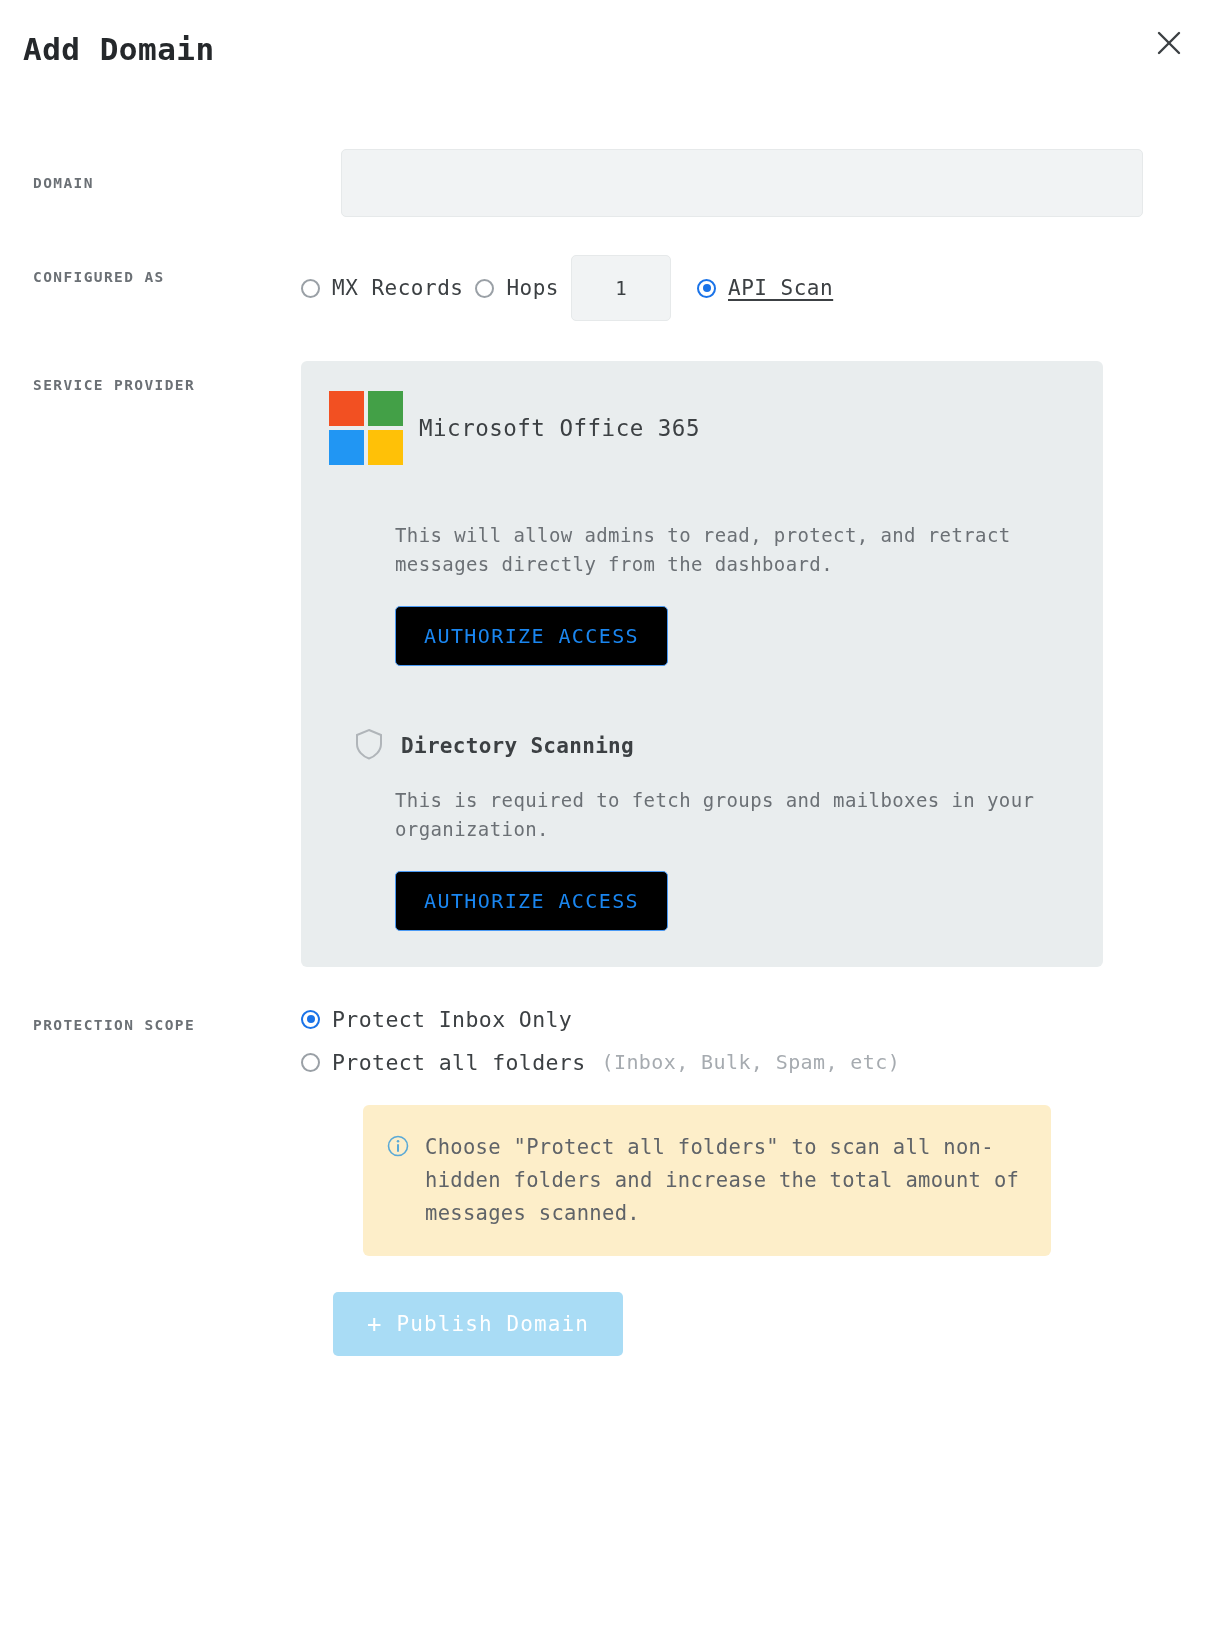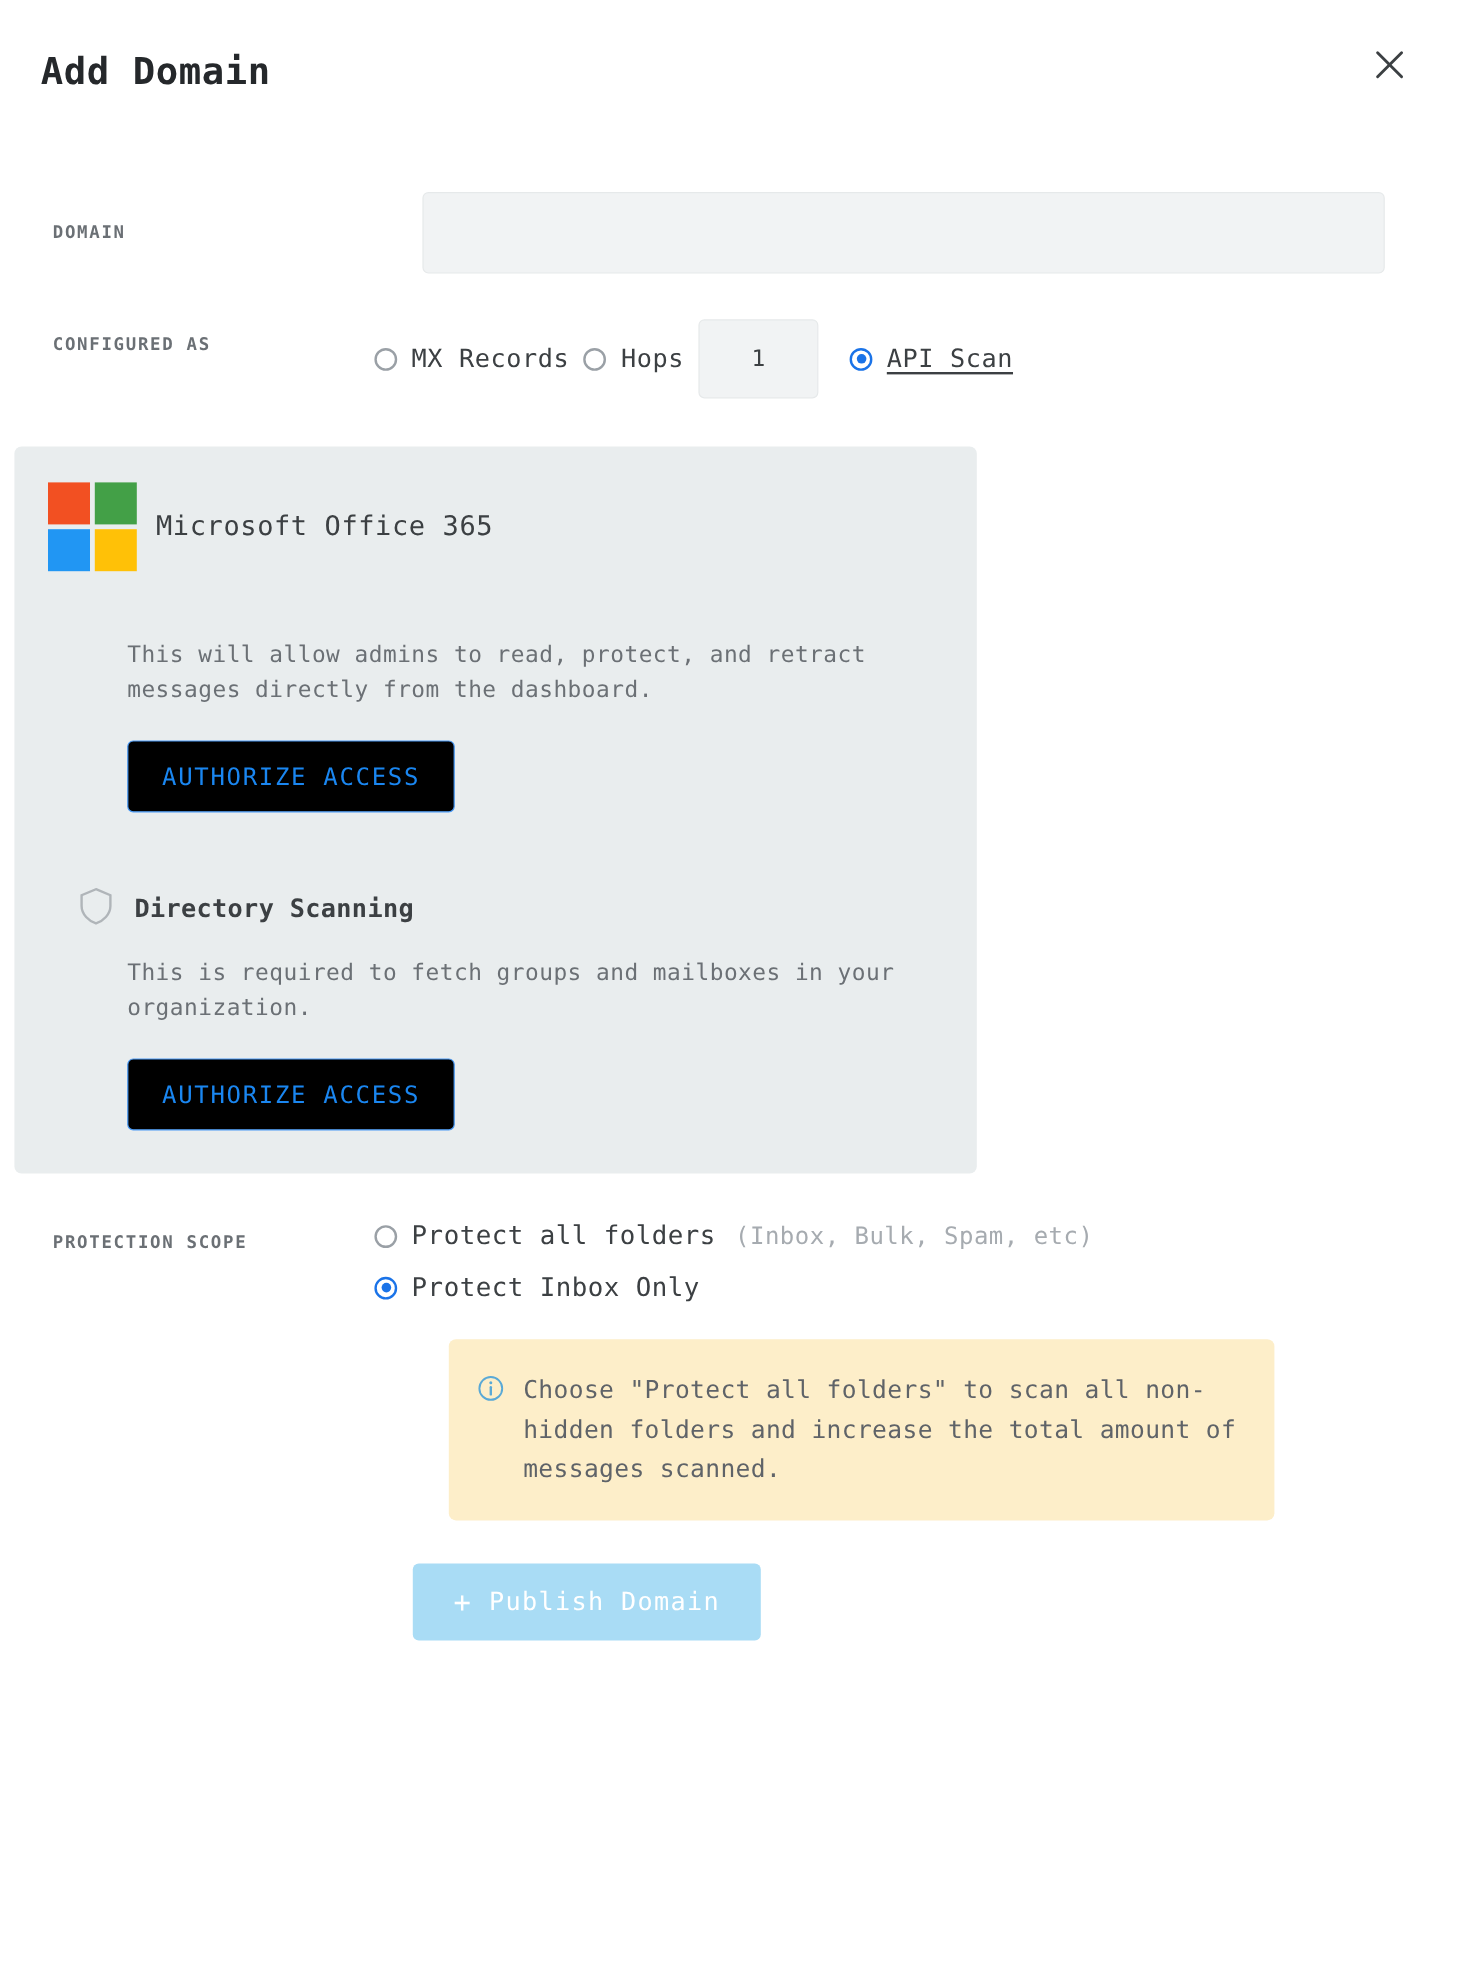--- a/index.html
+++ b/index.html
@@ -14,21 +14,21 @@
     font-family: "DejaVu Sans Mono", monospace;
     color: #3c4043;
     position: relative;
     overflow: hidden;
   }
 
   .dialog {
     position: relative;
     width: 1214px;
     height: 1460px;
-    padding: 12px;
+    padding: 1px;
   }
 
   
   .dialog-header {
     position: relative;
     padding: 30px 32px 0 22px;
     height: 96px;
   }
   .dialog-title {
     font-size: 31px;
@@ -320,20 +320,21 @@
         <input class="hops-input" type="text" value="1" style="">
         <div class="radio-opt" style="margin-right:0">
           <span class="radio-circle checked"></span>
           <span class="radio-label link">API Scan</span>
         </div>
       </div>
     </div>
   </div>
 
   <div class="form-row row-provider">
+    <div class="row-label">SERVICE PROVIDER</div>
     <div class="row-field">
       <div class="provider-panel">
 
         <div class="provider-head">
           <div class="ms-logo">
             <div class="ms-r"></div>
               <div class="ms-g"></div>
               <div class="ms-b"></div>
               <div class="ms-y"></div>
           </div>
@@ -360,28 +361,28 @@
 
       </div>
     </div>
   </div>
 
   <div class="form-row row-scope">
     <div class="row-label">PROTECTION SCOPE</div>
     <div class="row-field">
 
       <div class="scope-opt">
+        <span class="radio-circle checked"></span>
+        <span class="scope-label">Protect Inbox Only</span>
+      </div>
+
+      <div class="scope-opt">
         <span class="radio-circle"></span>
         <span class="scope-label">Protect all folders</span>
         <span class="scope-hint">(Inbox, Bulk, Spam, etc)</span>
-      </div>
-
-      <div class="scope-opt">
-        <span class="radio-circle checked"></span>
-        <span class="scope-label">Protect Inbox Only</span>
       </div>
 
       <div class="info-box">
         <span class="info-icon">
           <svg width="22" height="22" viewBox="0 0 22 22" aria-hidden="true">
             <circle cx="11" cy="11" r="9.5" fill="none" stroke="#5aa9d6" stroke-width="1.6"></circle>
             <circle cx="11" cy="6.3" r="1.25" fill="#5aa9d6"></circle>
             <rect x="10" y="9" width="2" height="8" rx="1" fill="#5aa9d6"></rect>
           </svg>
         </span>

